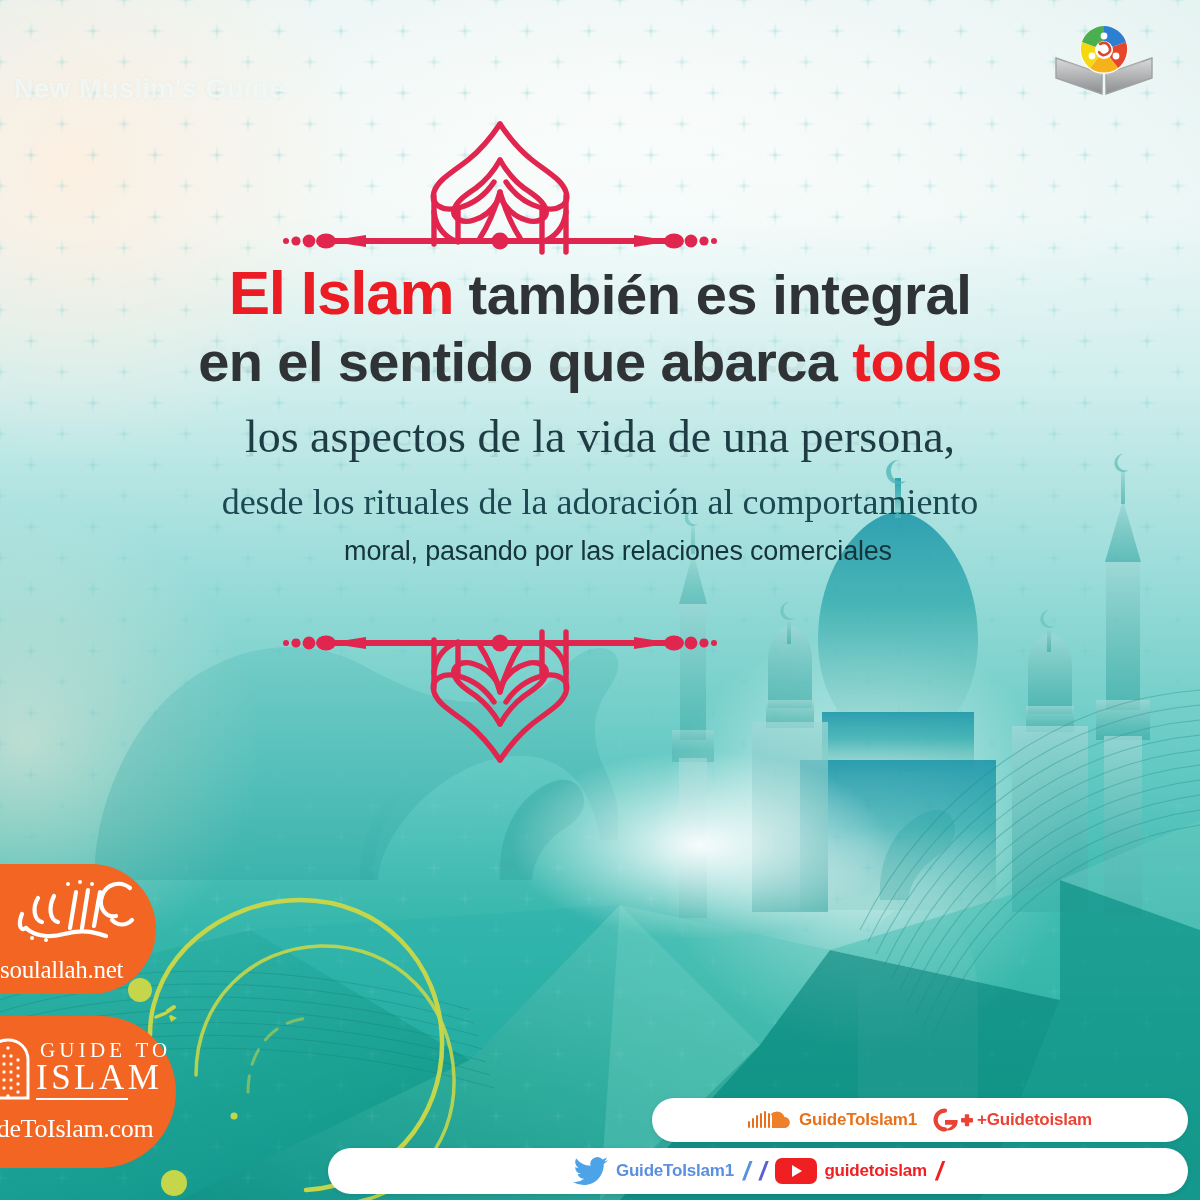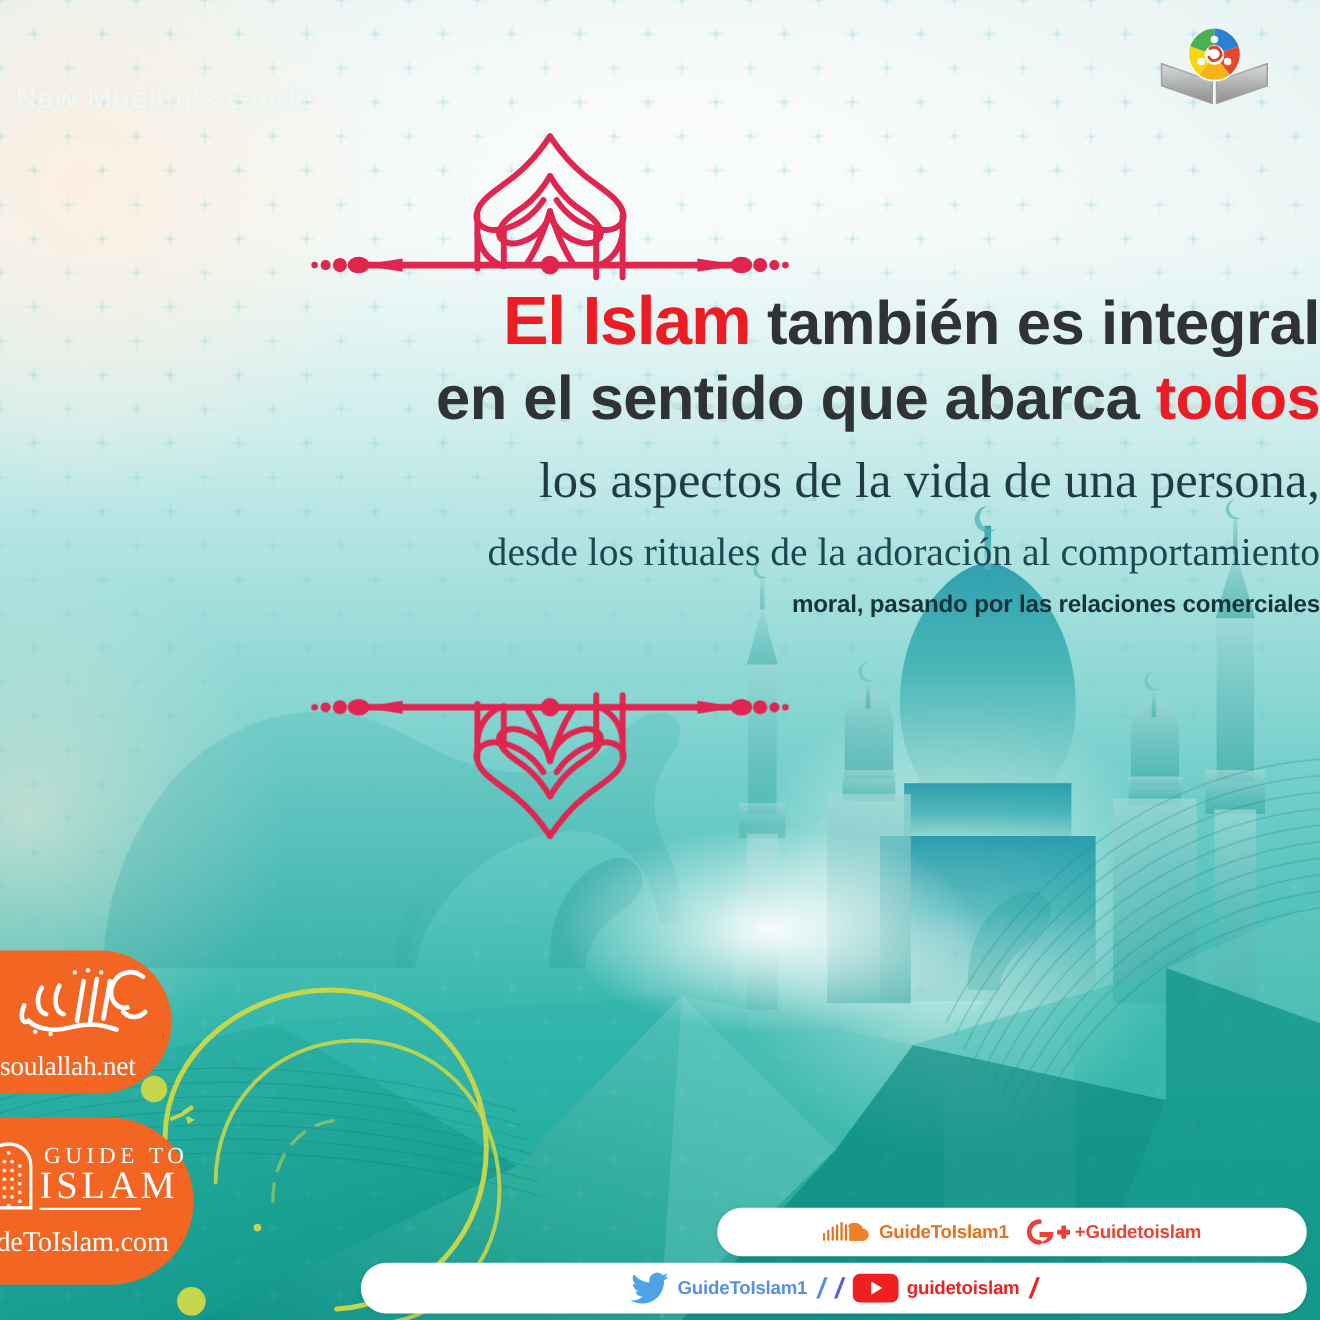--- a/index.html
+++ b/index.html
@@ -43,21 +43,21 @@
       radial-gradient(ellipse 3px 13px at 50% 50%, rgba(120,205,205,.24) 0%, rgba(120,205,205,0) 72%),
       radial-gradient(ellipse 13px 3px at 50% 50%, rgba(120,205,205,.24) 0%, rgba(120,205,205,0) 72%);
     background-size:62px 62px, 62px 62px;
     background-position:31px 31px, 31px 31px;
   }
 
   .svgfull{ position:absolute; inset:0; width:1200px; height:1200px; }
 
   
   .headline{
-    position:absolute; left:0; right:0; top:262px; text-align:right; z-index:20;
+    position:absolute; left:0; right:0; top:262px; text-align:center; z-index:20;
   }
   .hl-line{ white-space:nowrap; line-height:1.0; }
 
   .l1{ font-size:56px; font-weight:700; color:#2f3335; letter-spacing:-.4px;
        font-family:"Liberation Sans", sans-serif; }
   .l1 .accent{ color:#ec1c24; font-size:62px; font-weight:700; letter-spacing:-1.2px; }
 
   .l2wrap{ position:relative; margin-top:10px; height:56px; }
   .l2{ font-size:56px; font-weight:700; color:#2f3335; letter-spacing:-.6px; }
   .l2 .accent{ color:#ec1c24; }
@@ -69,21 +69,21 @@
     -webkit-mask-image:linear-gradient(to bottom, rgba(0,0,0,.9) 0%, rgba(0,0,0,.35) 45%, rgba(0,0,0,0) 85%);
             mask-image:linear-gradient(to bottom, rgba(0,0,0,.9) 0%, rgba(0,0,0,.35) 45%, rgba(0,0,0,0) 85%);
     pointer-events:none;
   }
 
   .l3wrap{ position:relative; margin-top:24px; height:48px; }
   .l3{ font-family:"Liberation Serif", serif; font-size:46px; font-weight:400; color:#1f3b44; }
 
   .l4{ font-family:"Liberation Serif", serif; font-size:36px; font-weight:400; color:#1d4751; margin-top:22px; }
 
-  .l5{ font-size:22px; font-weight:700; color:#16343c; margin-top:18px; letter-spacing:-.2px;padding-left:36px; }
+  .l5{ font-size:27px; font-weight:400; color:#16343c; margin-top:18px; letter-spacing:-.2px;padding-left:36px; }
 
   
   .badge{ position:absolute; background:#f26522; z-index:30; }
   .badge-rasoul{
     left:-24px; top:864px; width:180px; height:130px;
     border-radius:0 70px 70px 0;
   }
   .badge-guide{
     left:-24px; top:1016px; width:200px; height:152px;
     border-radius:0 78px 78px 0;

